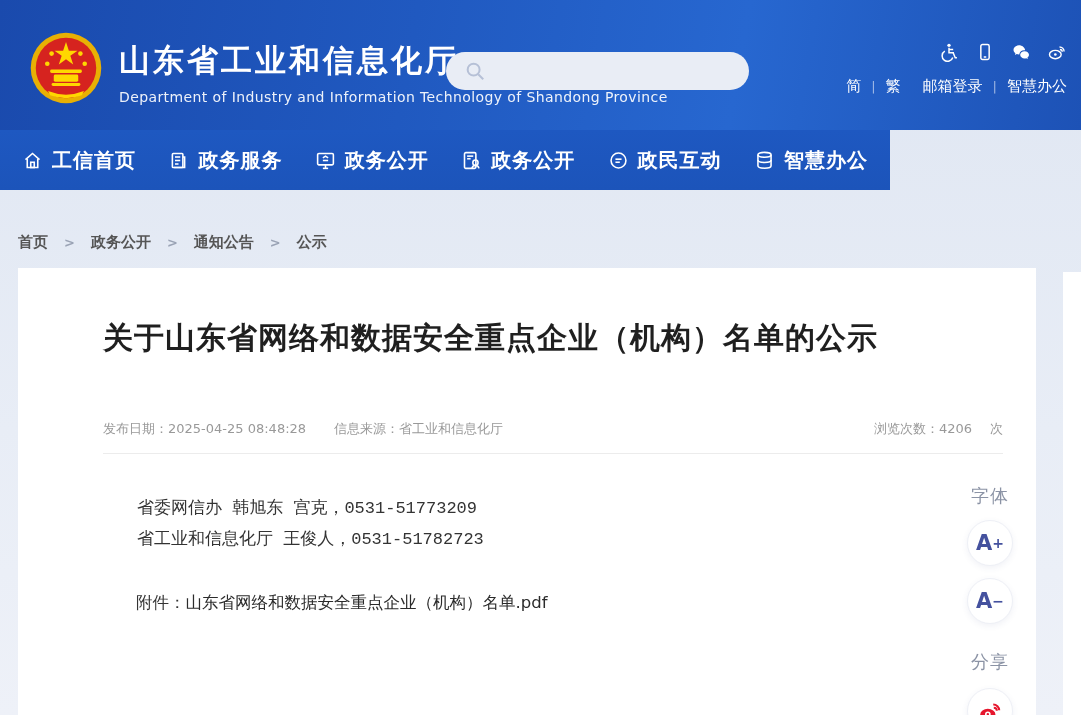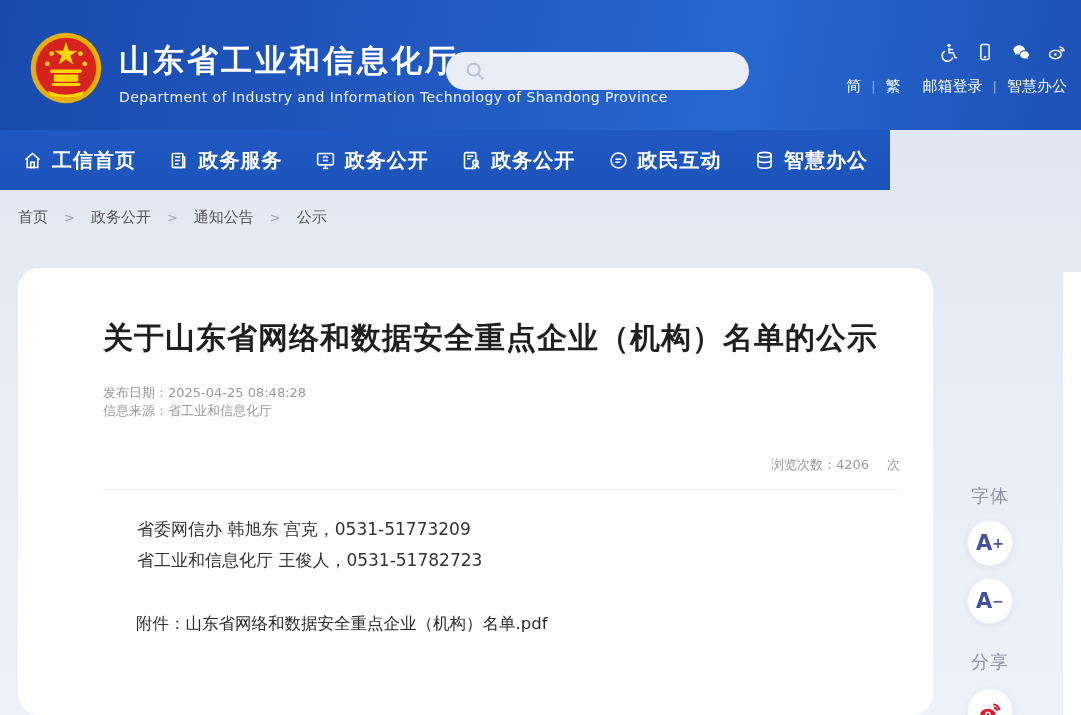--- a/index.html
+++ b/index.html
@@ -46,47 +46,47 @@
     background:linear-gradient(180deg,#1e58c1 0%,#1c54ba 100%);
     display:flex; align-items:center; justify-content:space-between;
     padding:0 22px;
   }
   .nav-item{ display:flex; align-items:center; gap:9px; color:#fff; cursor:pointer; }
   .nav-item svg{ width:21px; height:21px; display:block; }
   .nav-item .lbl{ font-size:20px; font-weight:600; letter-spacing:1px; white-space:nowrap; }
 
   
   .breadcrumb{
-    position:absolute; left:18px; top:178px; width:900px; height:78px;
-    display:flex; align-items:center; font-size:15px; color:#555;
+    position:absolute; left:18px; top:203px; width:900px; height:78px;
+    display:flex; align-items:center; font-size:15px; color:#555;font-weight:bold;
   }
   .breadcrumb .crumb{ cursor:pointer; }
   .breadcrumb .bsep{ color:#9aa3b5; margin:0 16px; font-size:13px; }
 
   
   .card{
-    position:absolute; left:18px; top:268px; width:915px; height:447px;
-    background:#fff; padding:0 33px 0 85px;border-radius:21px;
+    position:absolute; left:18px; top:268px; width:1018px; height:447px;
+    background:#fff; padding:0 33px 0 85px;
   }
   .article-title{
     margin-top:50px; font-size:30px; font-weight:700; color:#1f1f1f;
     letter-spacing:1px; white-space:nowrap;
   }
   .meta-row{
     margin-top:25px; display:flex; align-items:baseline;
-    font-size:13px; color:#999;flex-direction:column;
+    font-size:13px; color:#999;
   }
   .meta-item{ margin-right:28px; white-space:nowrap; }
   .meta-views{ margin-left:auto; white-space:nowrap;margin-top:36px; }
   .meta-views .unit{ margin-left:18px; }
   .meta-divider{ border-bottom:1px solid #ececec; margin-top:15px; }
 
   .article-body{ margin-top:23px; font-size:17px; color:#333; line-height:31px; }
   .article-body p.lead{ text-indent:2em; text-align:justify; }
-  .contacts{ margin-top:24px; padding-left:2em; }
+  .contacts{ margin-top:39px; padding-left:2em;font-family:Liberation Mono, monospace; }
   .contacts div{ line-height:31px; white-space:nowrap; }
 
   .attachment{ margin-top:32px; padding-left:2em; display:flex; align-items:center; font-size:16.5px; color:#333; }
   .attachment a{ color:#2b2b2b; text-decoration:none; cursor:pointer; }
 
   
   .side-tools{
     position:absolute; left:950px; top:484px; width:80px;
     display:flex; flex-direction:column; align-items:center;
   }

